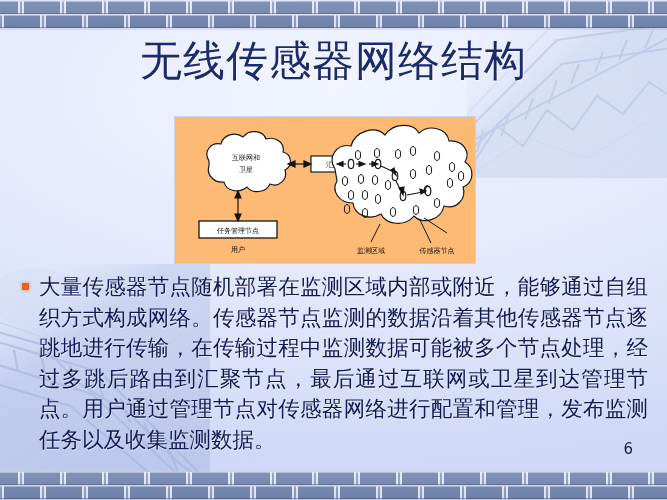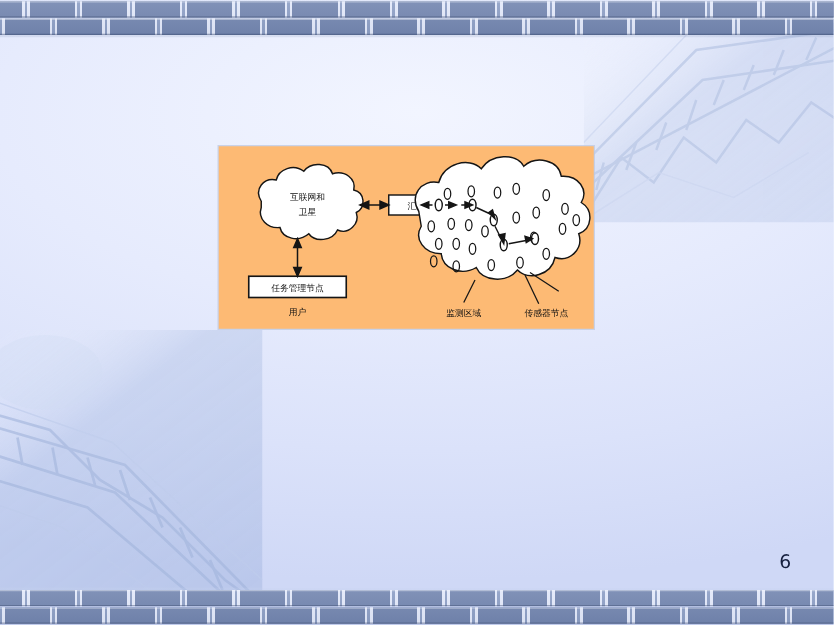--- a/index.html
+++ b/index.html
@@ -210,20 +210,21 @@
     </g>
     <ellipse cx="56" cy="34" rx="46" ry="30" fill="#c9d6ee" opacity=".35"></ellipse>
   </svg>
 
   <div class="brick-bar top">
     <div class="brick-row r1"></div>
     <div class="brick-row r2"></div>
     <div class="brick-haze"></div>
   </div>
 
+  <div class="title">无线传感器网络结构</div>
 
   <div class="diagram">
     <svg width="300" height="146" viewBox="0 0 300 146">
 
       <g>
         <path d="M34,44
                  C28,34 36,25 46,27
                  C48,18 60,14 68,20
                  C74,12 88,13 91,22
                  C101,19 110,26 108,35
@@ -327,20 +328,24 @@
           <path d="M245,103 L256,126"></path>
           <path d="M249,101 L272,116"></path>
         </g>
       </g>
 
       <text class="dlabel" x="196" y="136" text-anchor="middle">监测区域</text>
       <text class="dlabel" x="262" y="136" text-anchor="middle">传感器节点</text>
     </svg>
   </div>
 
+  <div class="body-block">
+    <div class="bullet-marker"></div>
+    <div class="body-text">大量传感器节点随机部署在监测区域内部或附近，能够通过自组织方式构成网络。传感器节点监测的数据沿着其他传感器节点逐跳地进行传输，在传输过程中监测数据可能被多个节点处理，经过多跳后路由到汇聚节点，最后通过互联网或卫星到达管理节点。用户通过管理节点对传感器网络进行配置和管理，发布监测任务以及收集监测数据。</div>
+  </div>
 
   <div class="page-num">6</div>
 
   <div class="brick-bar bottom">
     <div class="brick-row r1"></div>
     <div class="brick-row r2"></div>
     <div class="brick-haze"></div>
   </div>
 
 </div>

